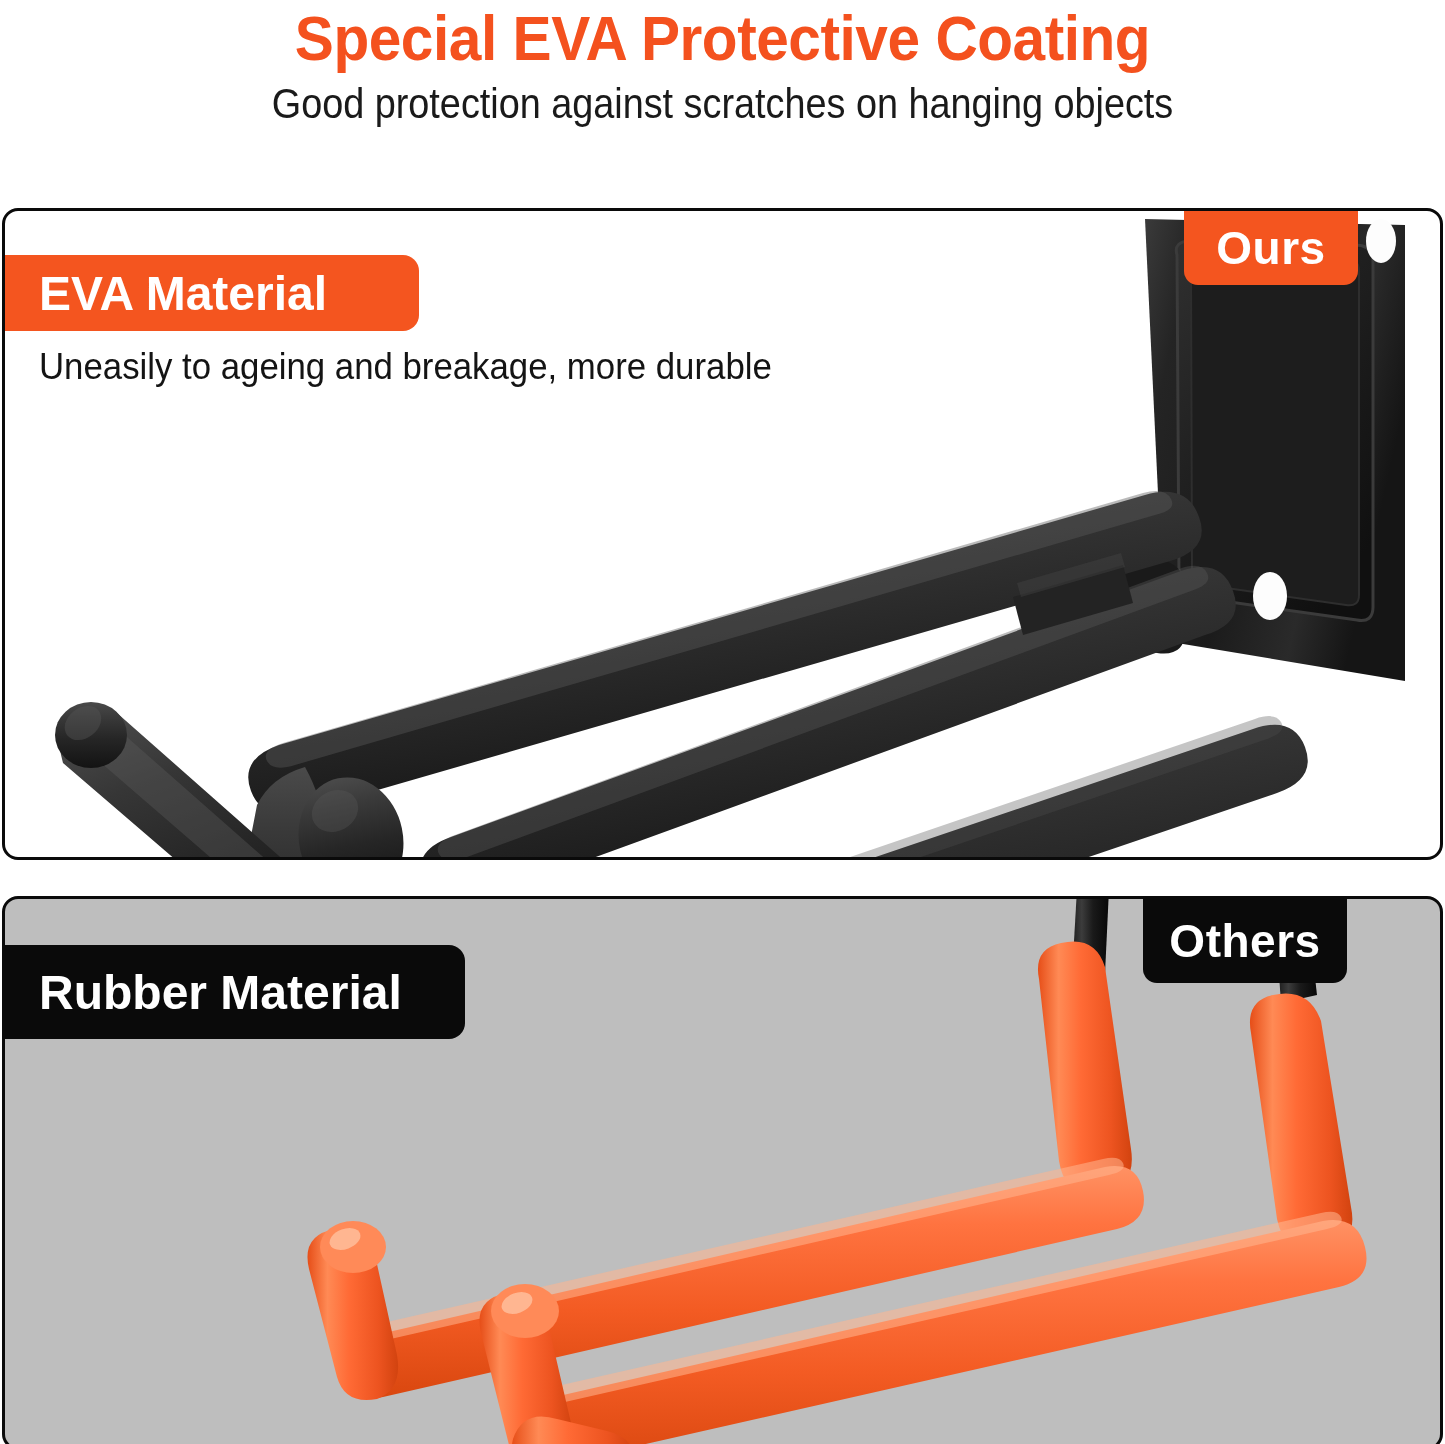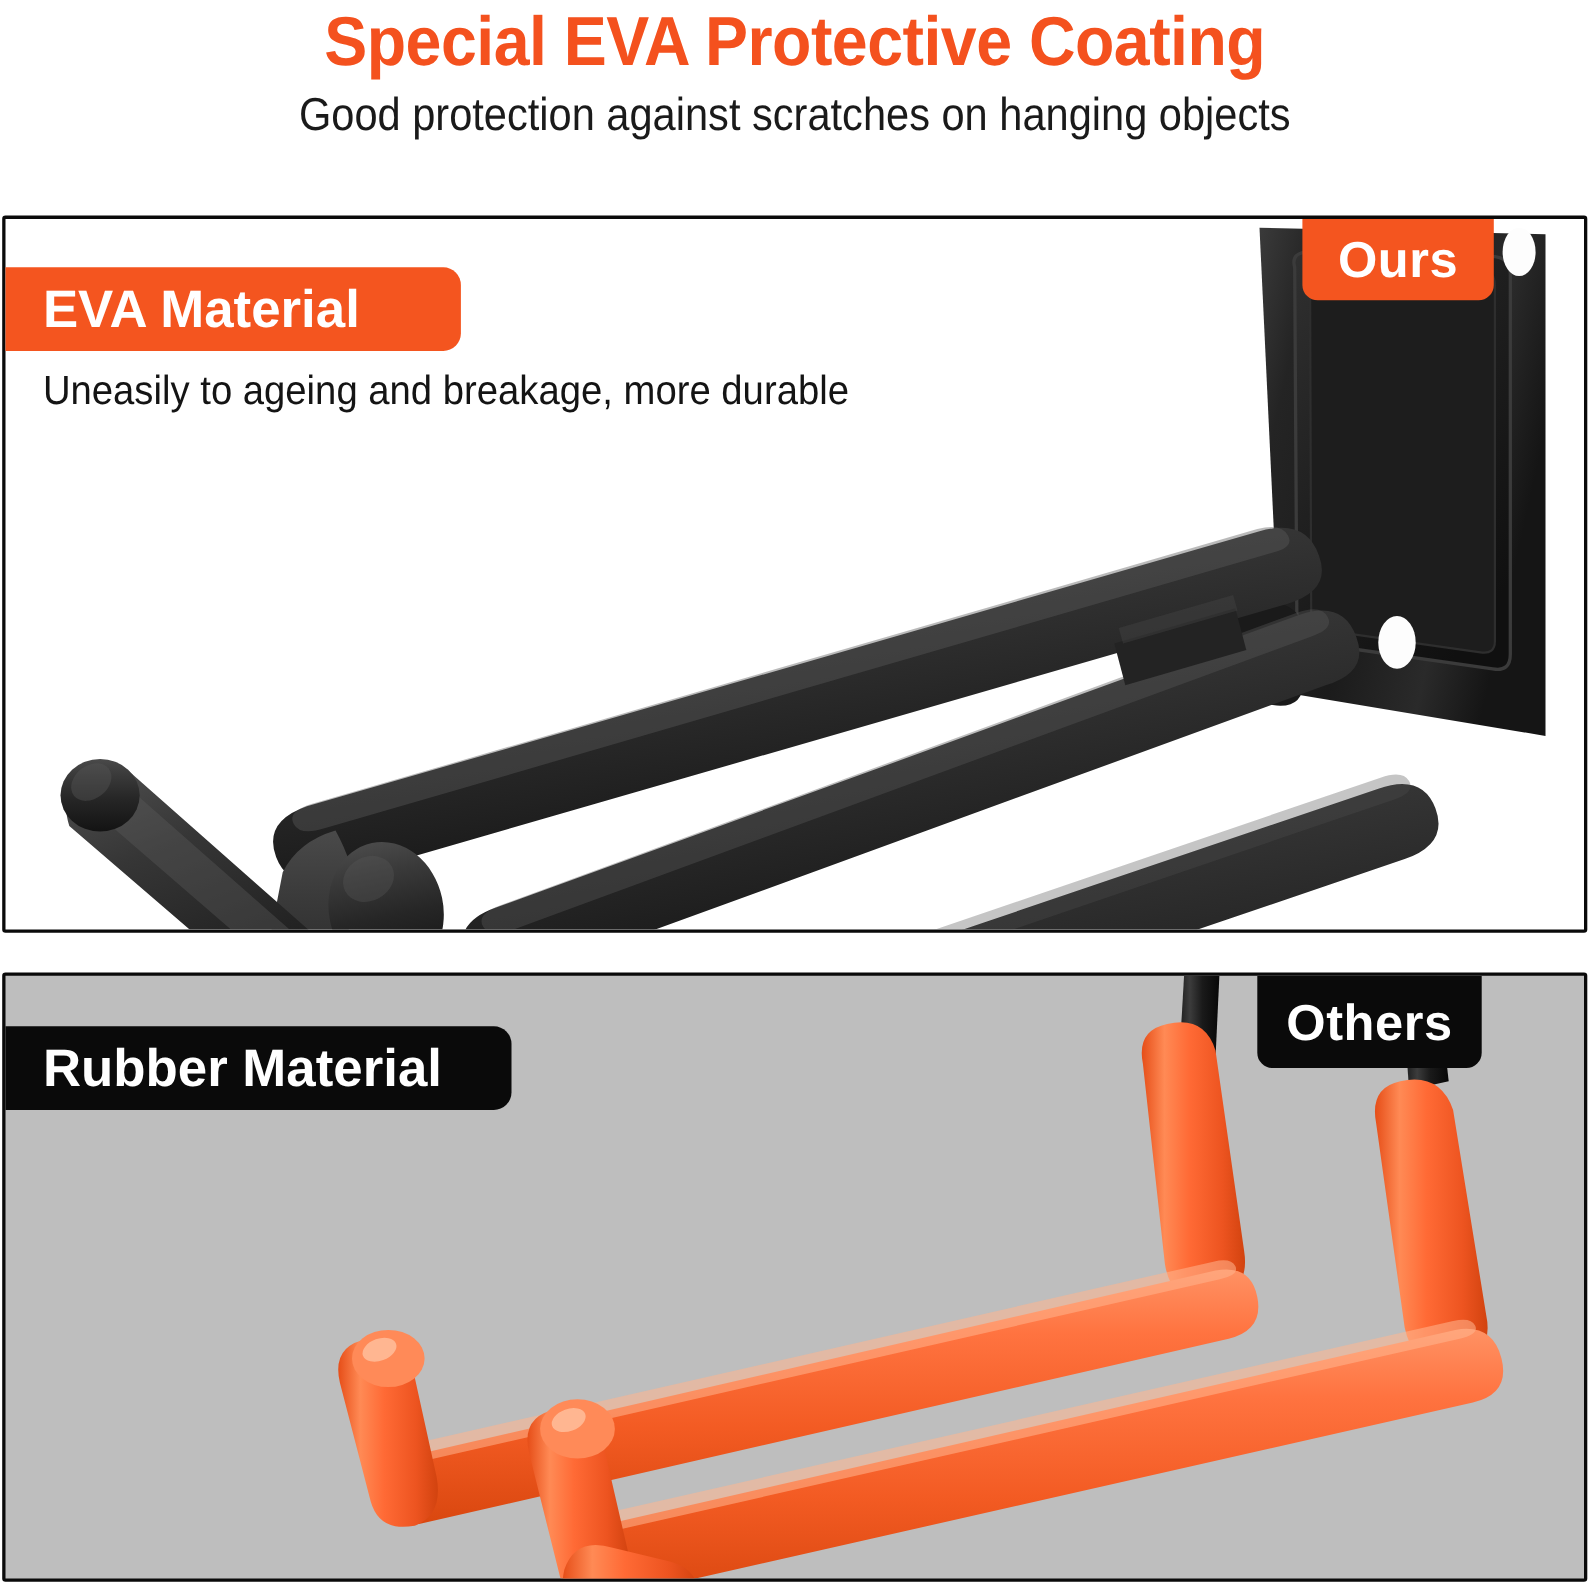--- a/index.html
+++ b/index.html
@@ -50,22 +50,23 @@
     line-height: 50px;
     transform: scaleX(0.9);
     transform-origin: center top;
     white-space: nowrap;
   }
 
   
   .panel {
     position: absolute;
     border: 3px solid #0a0a0a;
-    border-radius: 3px;
+    border-radius: 16px;
     overflow: hidden;
+    margin-top: 12px;
   }
   .panel-ours {
     left: 2px; top: 196px;
     width: 1441px; height: 652px;
     background: #ffffff;
   }
   .panel-others {
     left: 2px; top: 884px;
     width: 1441px; height: 554px;
     background: #bebebe;
@@ -110,21 +111,21 @@
     z-index: 6;
     white-space: nowrap;
   }
   .badge-eva {
     top: 44px;
     width: 420px; height: 76px;
     background: #F4551F;
   }
   .badge-rubber {
     top: 46px;
-    width: 466px; height: 76px;
+    width: 466px; height: 94px;
     background: #0a0a0a;
   }
 
   .mat-desc {
     position: absolute;
     left: 34px;
     z-index: 6;
     font-family: "Liberation Sans Narrow", "Liberation Sans", sans-serif;
     color: #141414;
     font-weight: 400;

